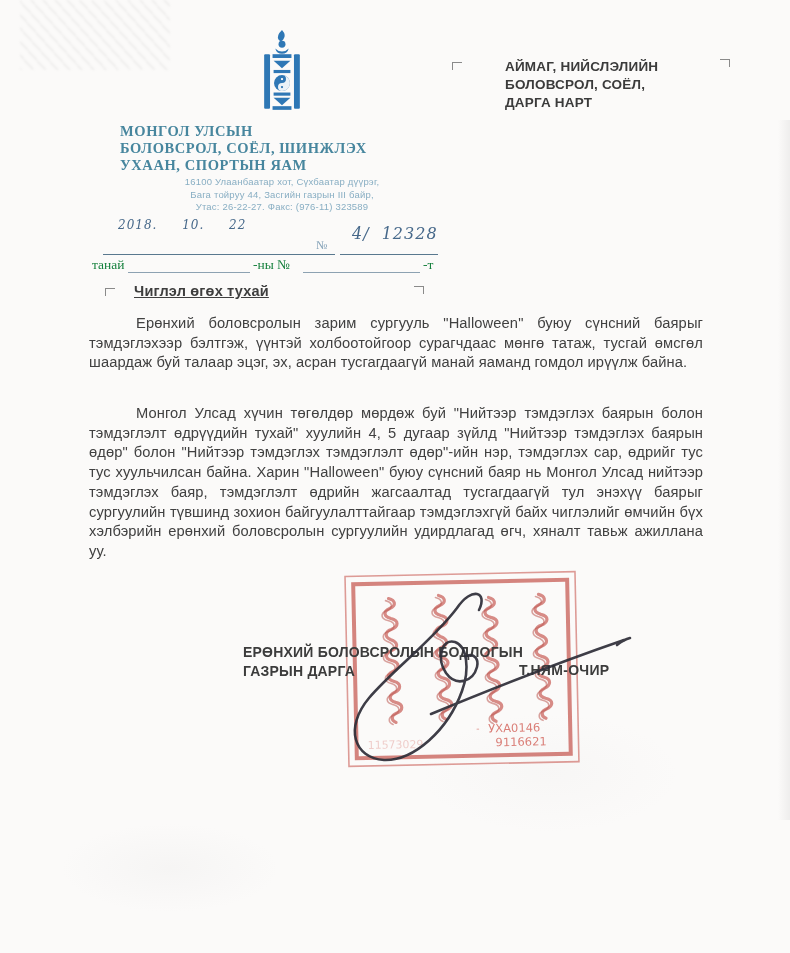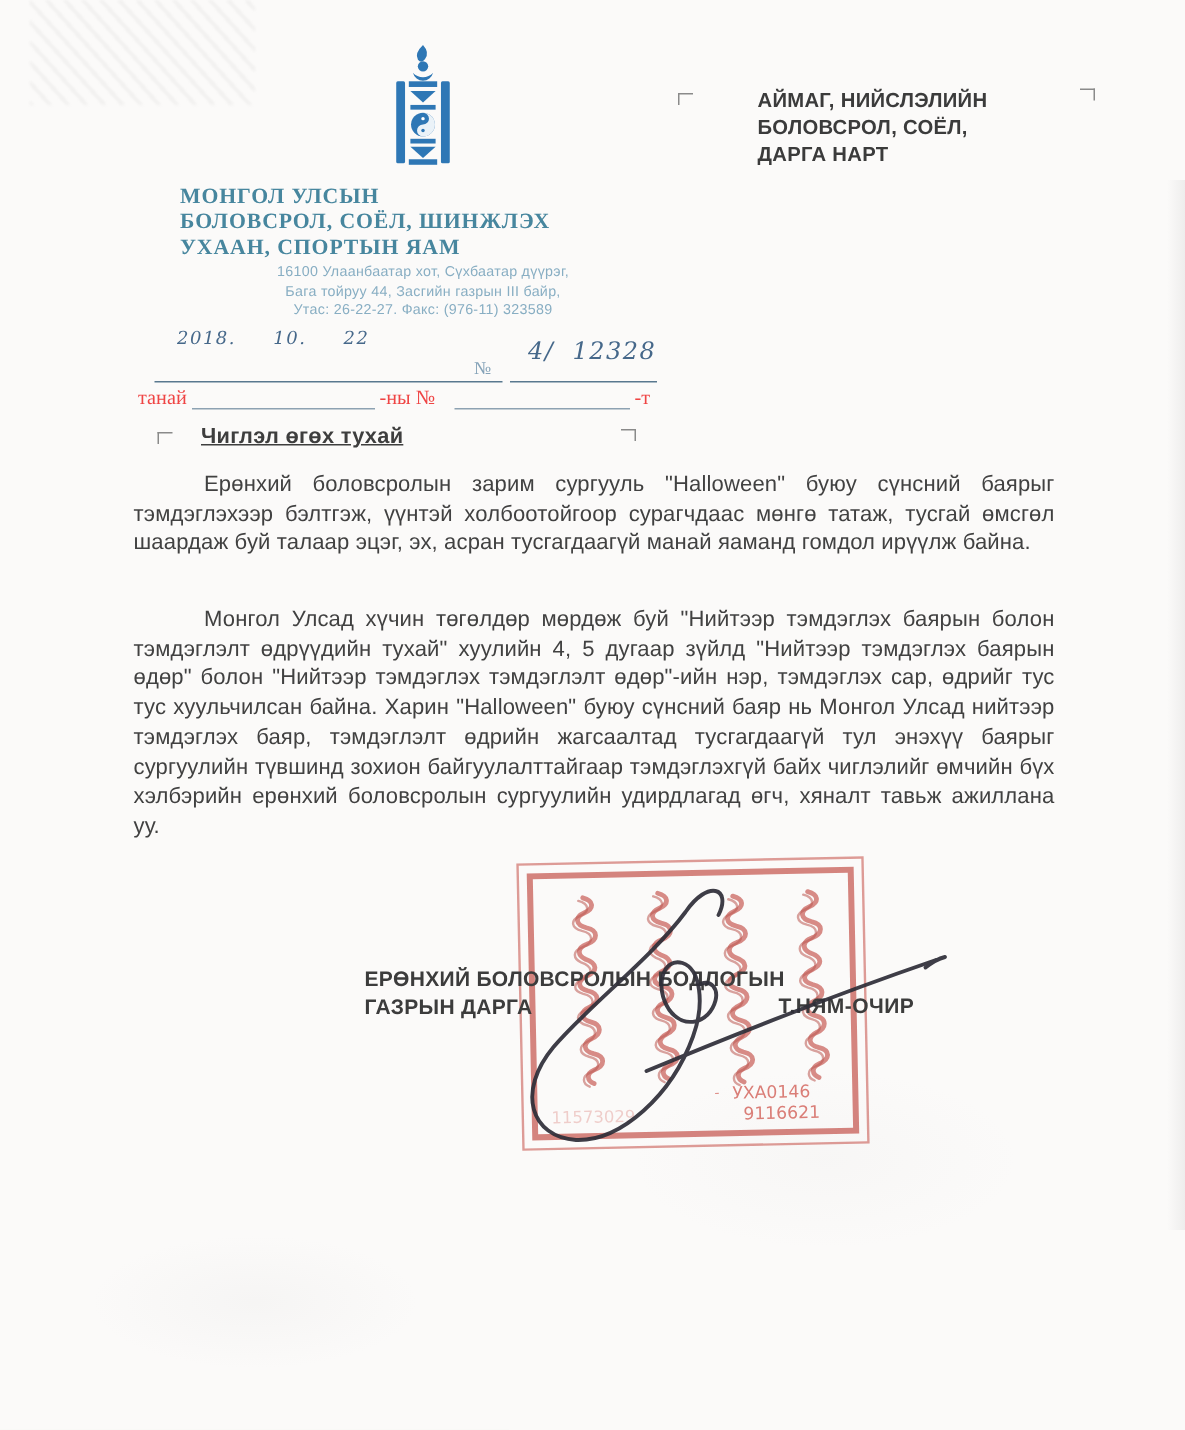--- a/index.html
+++ b/index.html
@@ -33,21 +33,21 @@
 
   
   .hand{font-family:"DejaVu Serif", serif;font-style:italic;color:#46688a;}
   .ref-date{left:118px;top:218px;font-size:12px;word-spacing:20px;letter-spacing:1px;}
   .ref-no{left:316px;top:238px;font-size:12px;color:#84a2b8;font-family:"Liberation Serif",serif;}
   .ref-num{left:352px;top:224px;font-size:16px;word-spacing:6px;letter-spacing:1px;}
   .uline{height:0;border-bottom:1.4px solid #59788f;}
   .ul-a{left:103px;top:254px;width:232px;}
   .ul-b{left:340px;top:254px;width:98px;}
 
-  .recip{color:#ef4444;font-family:"Liberation Serif",serif;font-size:13.5px;}
+  .recip{color:#15803d;font-family:"Liberation Serif",serif;font-size:13.5px;}
   .recip-prefix{left:92px;top:257px;}
   .recip-middle{left:253px;top:257px;}
   .recip-suffix{left:423px;top:257px;}
   .ul-c{left:128px;top:272px;width:122px;border-color:#8da2b2;}
   .ul-d{left:303px;top:272px;width:117px;border-color:#8da2b2;}
 
   
   .corner{width:9px;height:7px;}
   .corner.tl{border-top:1.5px solid #8a8a8a;border-left:1.5px solid #8a8a8a;}
   .corner.tr{border-top:1.5px solid #8a8a8a;border-right:1.5px solid #8a8a8a;}

